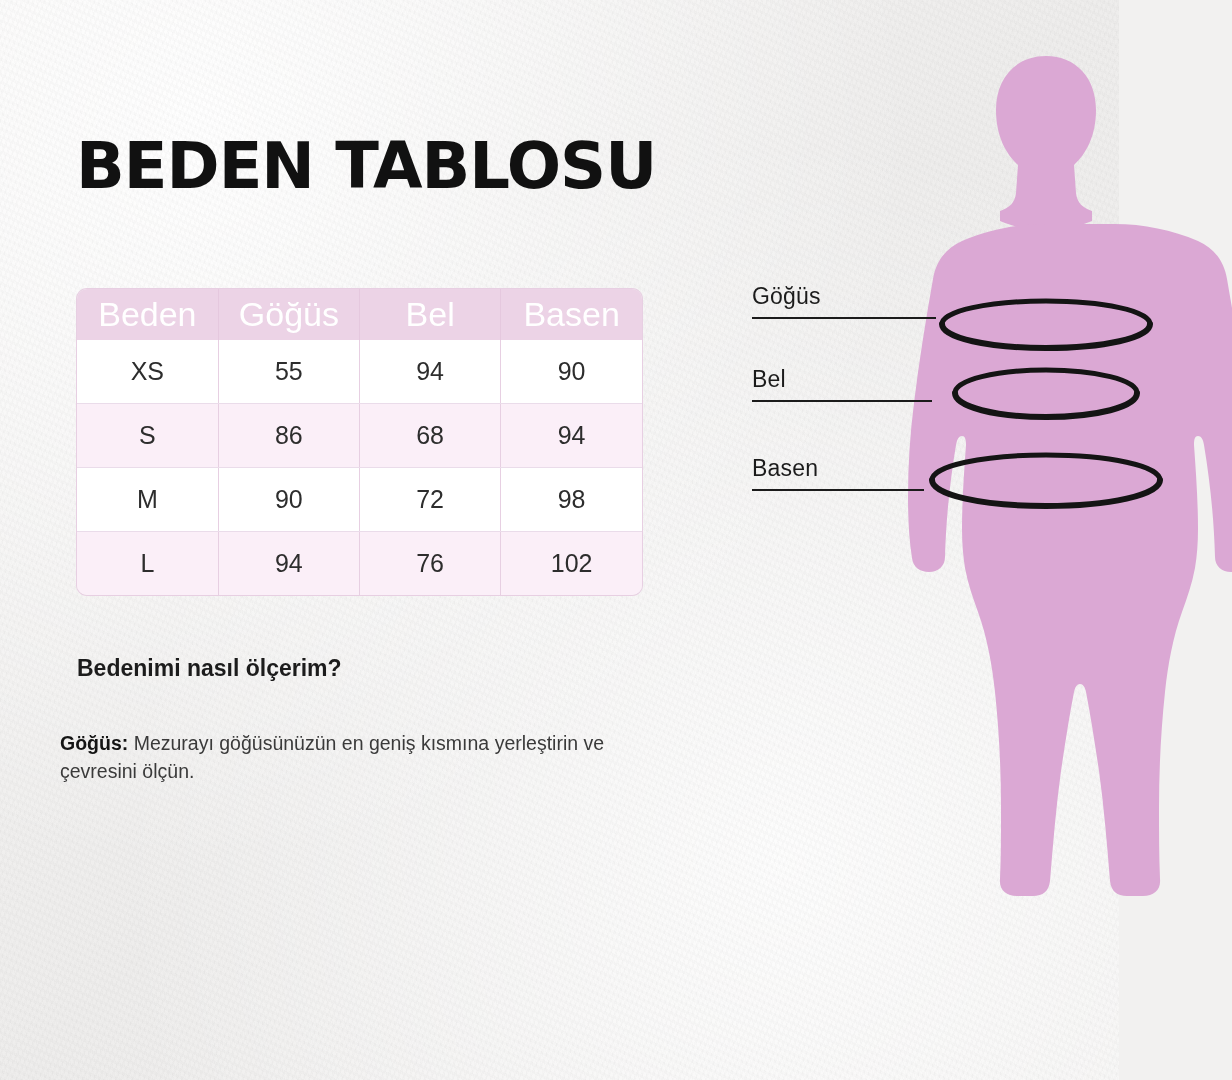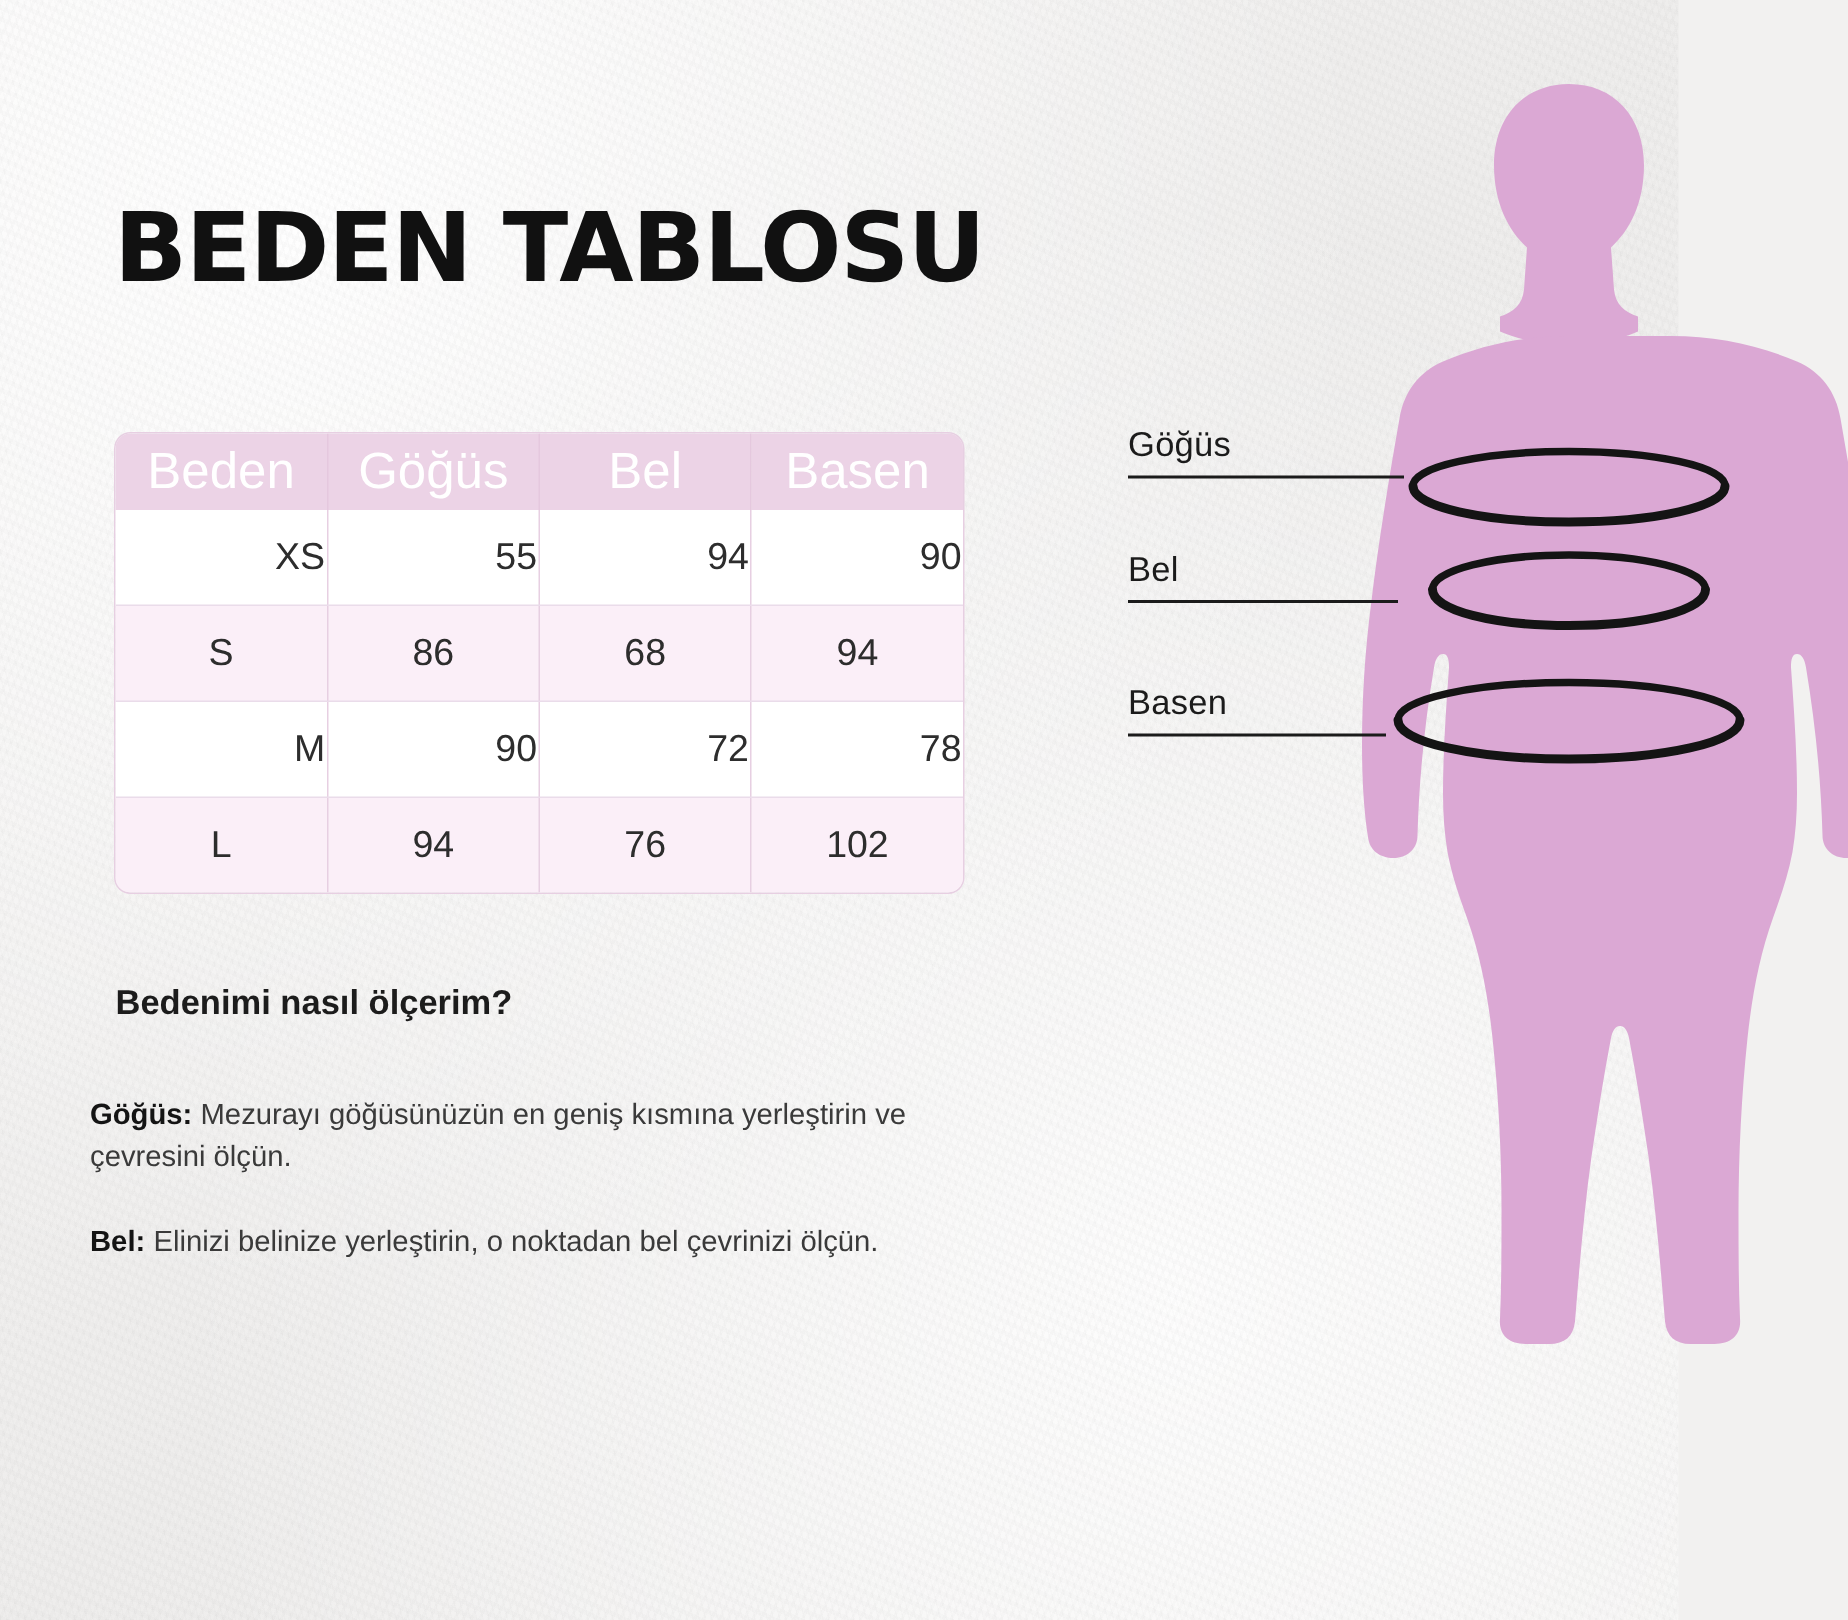--- a/index.html
+++ b/index.html
@@ -72,21 +72,21 @@
   .size-table td:last-child { border-right: none; }
   .size-table tr:last-child td { border-bottom: none; }
   .size-table thead th {
     background: #ecd3e6;
     color: #ffffff;
     font-size: 34px;
     height: 49px;
     border-bottom: none;
     border-right: 1px solid #e5c8de;
   }
-  .size-table tbody tr.odd td { background: #ffffff; text-align: right; }
+  .size-table tbody tr.odd td { background: #ffffff; }
   .size-table tbody tr.even td { background: #fbeff8; }
 
   
   .howto-title {
     position: absolute;
     left: 77px;
     top: 655px;
     font-size: 23px;
     font-weight: bold;
     color: #1c1c1c;
@@ -158,36 +158,35 @@
       <tr class="even">
         <td>S</td>
         <td>86</td>
         <td>68</td>
         <td>94</td>
       </tr>
       <tr class="odd">
         <td>M</td>
         <td>90</td>
         <td>72</td>
-        <td>78</td>
+        <td>98</td>
       </tr>
       <tr class="even">
         <td>L</td>
         <td>94</td>
         <td>76</td>
         <td>102</td>
       </tr>
     </tbody>
   </table>
 
   <div class="howto-title">Bedenimi nasıl ölçerim?</div>
 
   <div class="howto">
     <p><b>Göğüs:</b><span> Mezurayı göğüsünüzün en geniş kısmına yerleştirin ve çevresini ölçün.</span></p>
-    <p><b>Bel:</b><span> Elinizi belinize yerleştirin, o noktadan bel çevrinizi ölçün.</span></p>
   </div>
 
   <div class="figure-wrap">
     <svg width="372" height="1010" viewBox="0 0 372 1010">
       <g fill="#dba8d4">
 
         <path d="M186 16c-30 0-50 22-50 54 0 26 10 44 22 55l-2 28c-1 10-7 15-16 18l0 10c14 6 30 9 46 9 16 0 32-3 46-9l0-10c-9-3-15-8-16-18l-2-28c12-11 22-29 22-55 0-32-20-54-50-54z"></path>
 
         <path d="M186 184c-30 0-58 6-84 17-16 7-26 20-29 38-7 40-14 82-19 124-4 31-6 62-6 93 0 22 1 43 4 62 1 9 8 14 17 14 9 0 16-6 16-15 1-38 5-76 11-112 1-6 3-9 6-9 3 0 4 3 4 9-2 28-4 56-4 84 0 14 1 27 3 39 3 16 8 30 13 44 9 25 14 52 17 80 4 38 6 77 6 116 0 24 0 48-1 71-1 11 6 17 17 17l16 0c10 0 16-5 17-15 3-37 6-74 11-110 4-27 8-53 13-79 1-5 3-8 6-8 3 0 5 3 6 8 5 26 9 52 13 79 5 36 8 73 11 110 1 10 7 15 17 15l16 0c11 0 18-6 17-17-1-23-1-47-1-71 0-39 2-78 6-116 3-28 8-55 17-80 5-14 10-28 13-44 2-12 3-25 3-39 0-28-2-56-4-84 0-6 1-9 4-9 3 0 5 3 6 9 6 36 10 74 11 112 0 9 7 15 16 15 9 0 16-5 17-14 3-19 4-40 4-62 0-31-2-62-6-93-5-42-12-84-19-124-3-18-13-31-29-38-26-11-54-17-84-17z"></path>
       </g>

